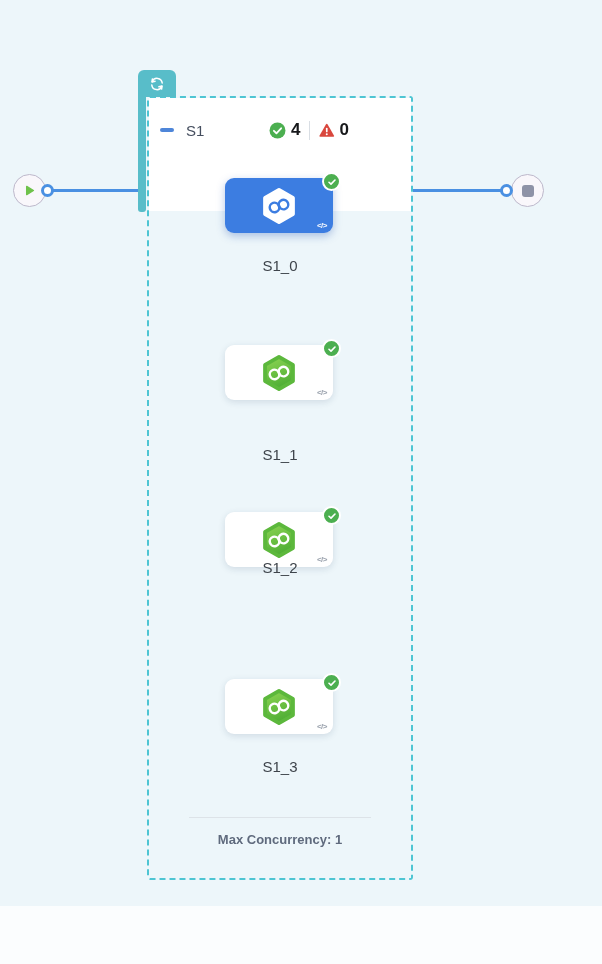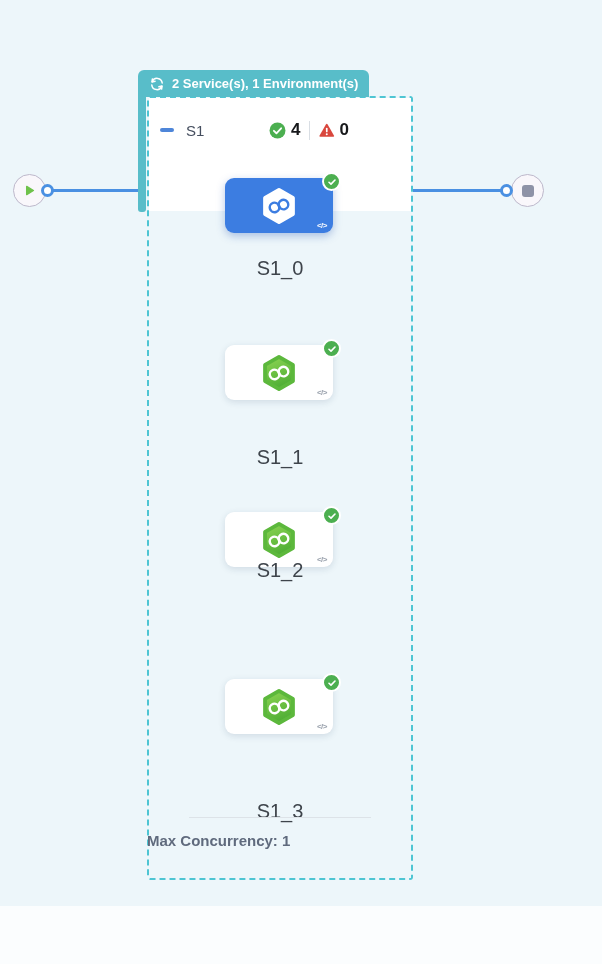--- a/index.html
+++ b/index.html
@@ -52,28 +52,28 @@
   .node-card.selected{background:#3c7de1;box-shadow:0 3px 9px rgba(40,90,180,0.35);}
   .n0{top:178px;} .n1{top:345px;} .n2{top:512px;} .n3{top:679px;}
   .status-badge{position:absolute;top:-6px;right:-8px;width:19px;height:19px;
     box-sizing:border-box;border-radius:50%;background:#4caf50;border:2px solid #fff;
     display:flex;align-items:center;justify-content:center;}
   .code-glyph{position:absolute;right:6px;bottom:3px;font-size:8px;font-weight:700;
     letter-spacing:-0.5px;color:#9aa2ad;}
   .node-card.selected .code-glyph{color:rgba(255,255,255,0.95);}
 
   .node-label{position:absolute;left:147px;width:266px;text-align:center;
-    font-size:20px;font-weight:500;color:#3e444b;z-index:5;}
-  .l0{top:257px;} .l1{top:446px;} .l2{top:559px;} .l3{top:800px;}
+    font-size:15px;font-weight:500;color:#3e444b;z-index:5;}
+  .l0{top:257px;} .l1{top:446px;} .l2{top:559px;} .l3{top:758px;}
 
   
   .footer-divider{position:absolute;left:189px;top:817px;width:182px;height:1px;
     background:#dde3e8;z-index:5;}
-  .max-concurrency{position:absolute;left:147px;top:832px;width:266px;text-align:left;
-    font-size:15px;font-weight:700;color:#5f6a7d;z-index:5;}
+  .max-concurrency{position:absolute;left:147px;top:832px;width:266px;text-align:center;
+    font-size:13px;font-weight:700;color:#5f6a7d;z-index:5;}
 </style>
 </head>
 <body>
 
 <svg width="0" height="0" style="position:absolute">
   <defs>
     <linearGradient id="hg" x1="0" y1="0" x2="0.35" y2="1">
       <stop offset="0" stop-color="#8fd654"></stop>
       <stop offset="1" stop-color="#4fae35"></stop>
     </linearGradient>
@@ -101,21 +101,20 @@
 
   <div class="group-badge">
     <span class="status-icon">
       <svg viewBox="0 0 16 16" width="16" height="16">
         <path d="M13.2 7 A5.2 5.2 0 0 0 3.2 5.6" stroke="#fff" stroke-width="1.5" fill="none" stroke-linecap="round"></path>
         <path d="M3.4 2.9 L3 6.1 L6.1 5.3" fill="none" stroke="#fff" stroke-width="1.5" stroke-linecap="round" stroke-linejoin="round"></path>
         <path d="M2.8 9 A5.2 5.2 0 0 0 12.8 10.4" stroke="#fff" stroke-width="1.5" fill="none" stroke-linecap="round"></path>
         <path d="M12.6 13.1 L13 9.9 L9.9 10.7" fill="none" stroke="#fff" stroke-width="1.5" stroke-linecap="round" stroke-linejoin="round"></path>
       </svg>
     </span>
-    <span>2 Service(s), 1 Environment(s)</span>
   </div>
   <div class="teal-strip"></div>
 
   <div class="matrix-container"></div>
   <div class="header-panel"></div>
 
   <div class="stage-header-row">
     <span class="collapse-dash"></span>
     <span class="stage-name">S1</span>
     <span class="spacer"></span>

